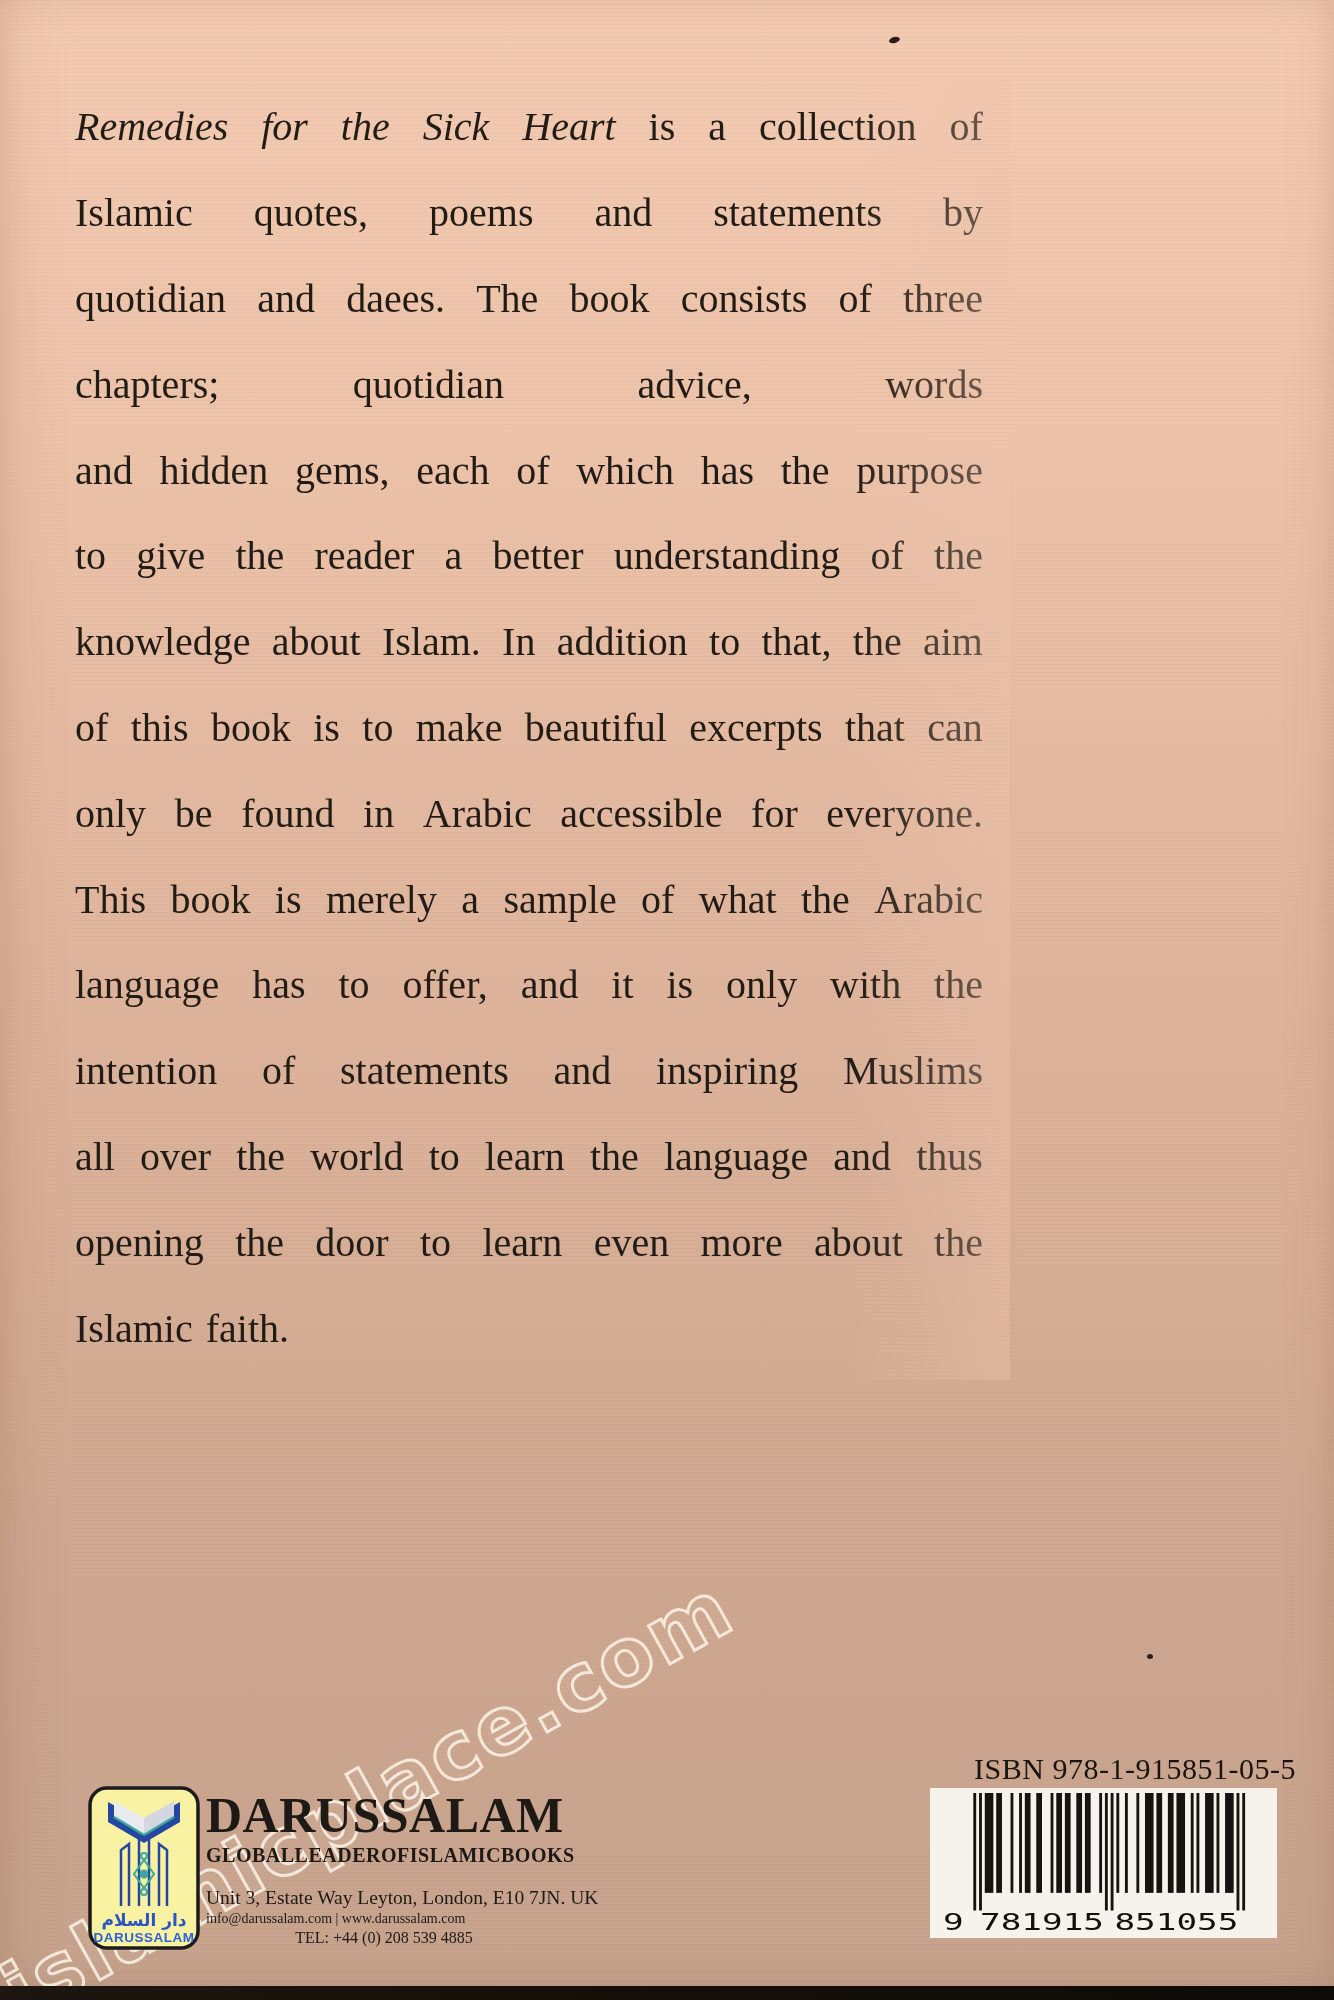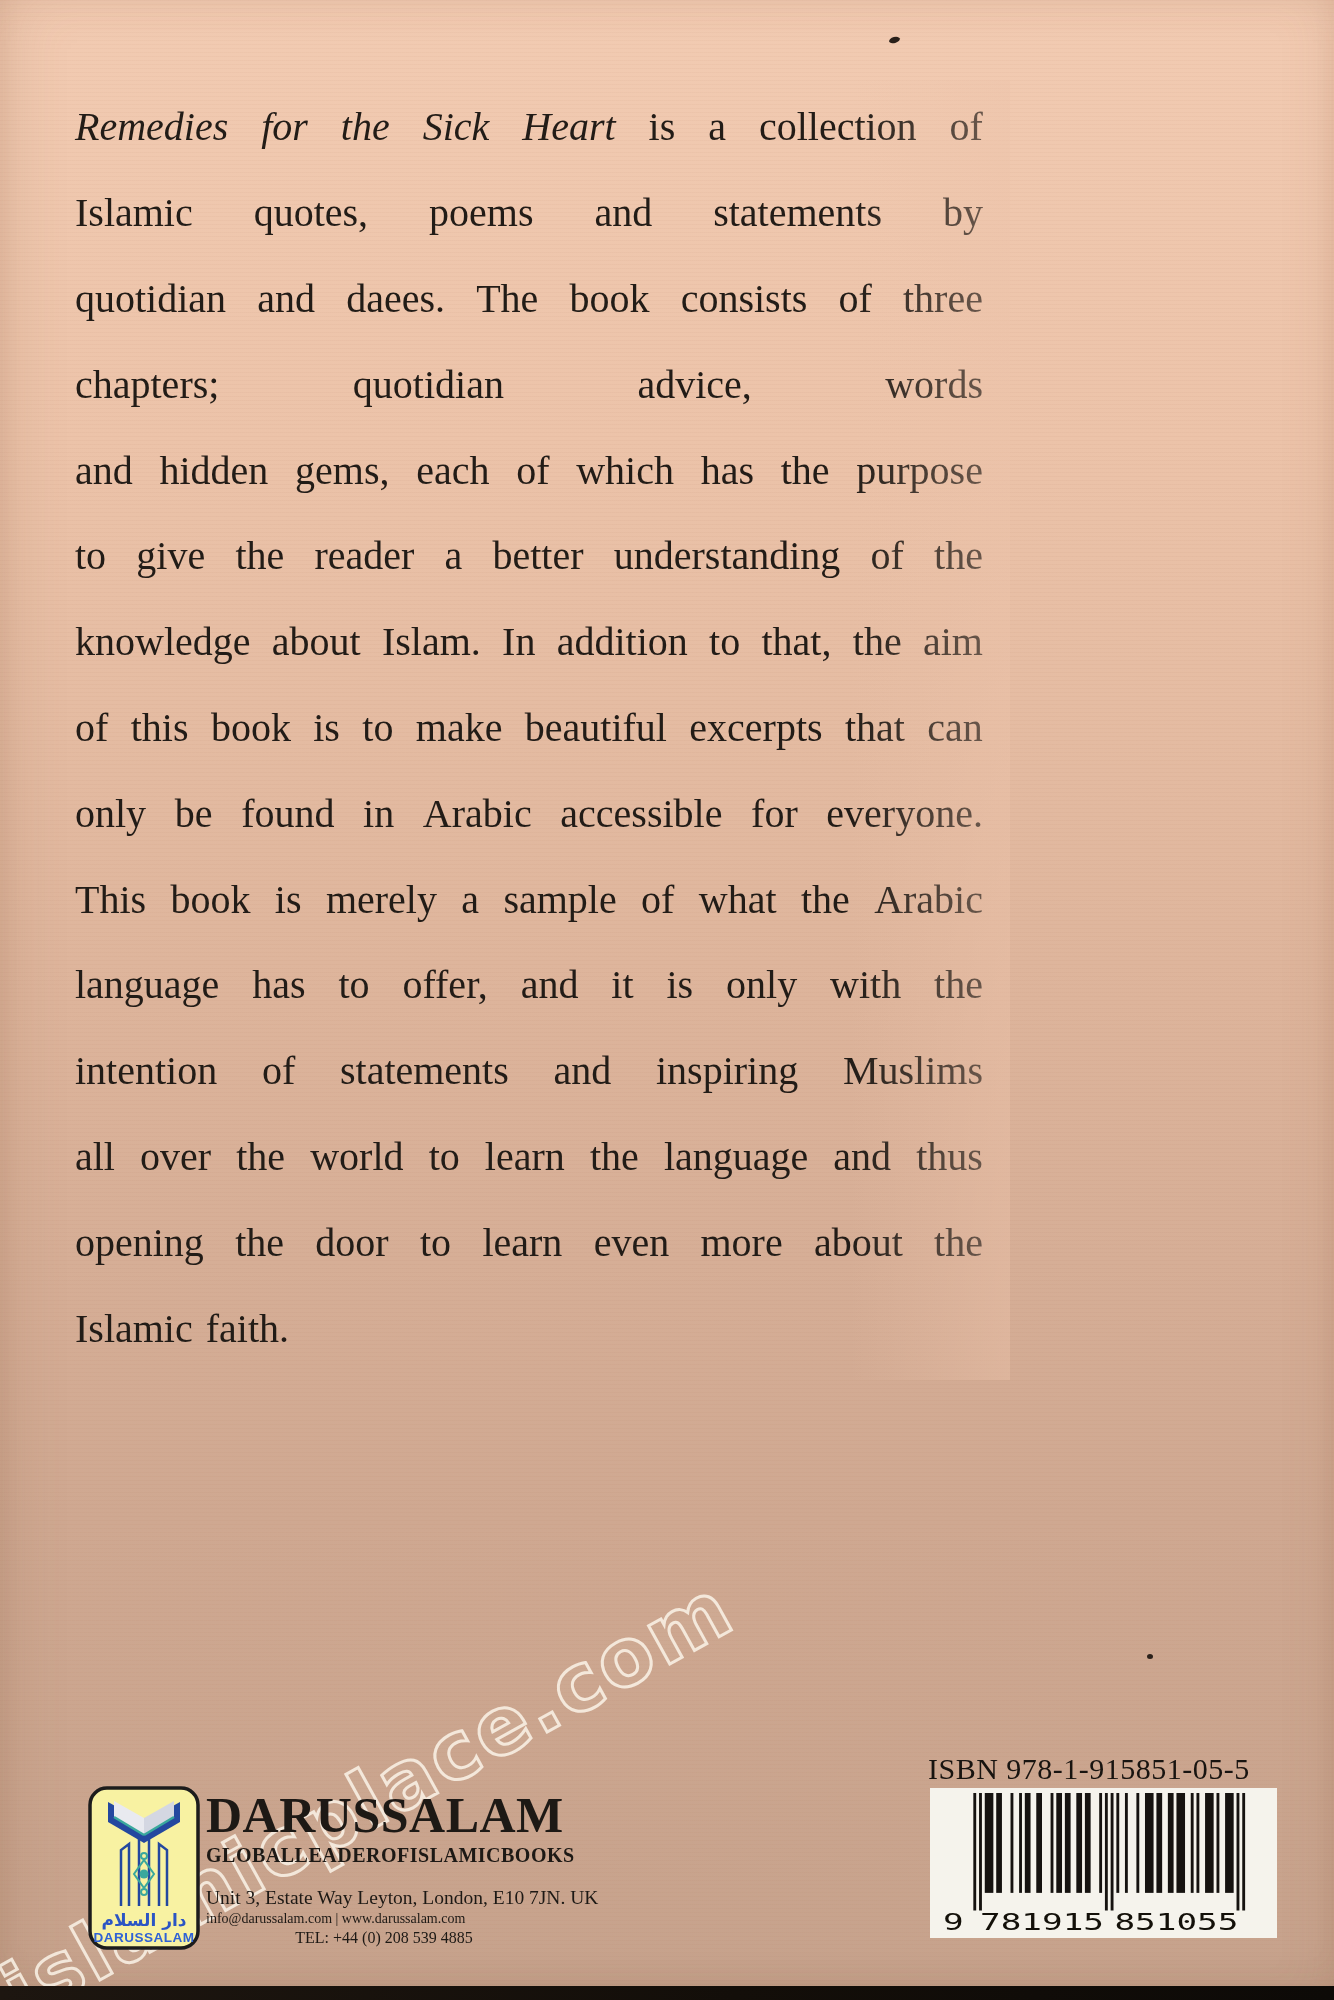--- a/index.html
+++ b/index.html
@@ -68,22 +68,22 @@
   .pub-tagline{
     display:flex;justify-content:space-between;
     font-size:20px;font-weight:bold;letter-spacing:.5px;
     margin-top:3px;
   }
   .pub-address{font-size:19.5px;text-align:center;margin-top:20px;white-space:nowrap;}
   .pub-contact{font-size:14px;text-align:left;margin-top:2px;white-space:nowrap;}
   .pub-phone{font-size:16px;text-align:center;margin-top:2px;}
   
   .isbn-label{
-    position:absolute;left:928px;top:1752px;width:350px;
-    font-size:30px;letter-spacing:.5px;
+    position:absolute;left:960px;top:1752px;width:350px;
+    text-align:center;font-size:30px;letter-spacing:.5px;
     color:#181410;white-space:nowrap;
   }
   .barcode-box{
     position:absolute;left:930px;top:1788px;width:347px;height:150px;
     background:var(--color-barcode_bg);
     box-sizing:border-box;padding:5px 9px 4px 9px;
   }
   .barcode-box svg{width:100%;height:100%;display:block;}
   
   .speck{position:absolute;background:#2a201a;border-radius:50%;}

